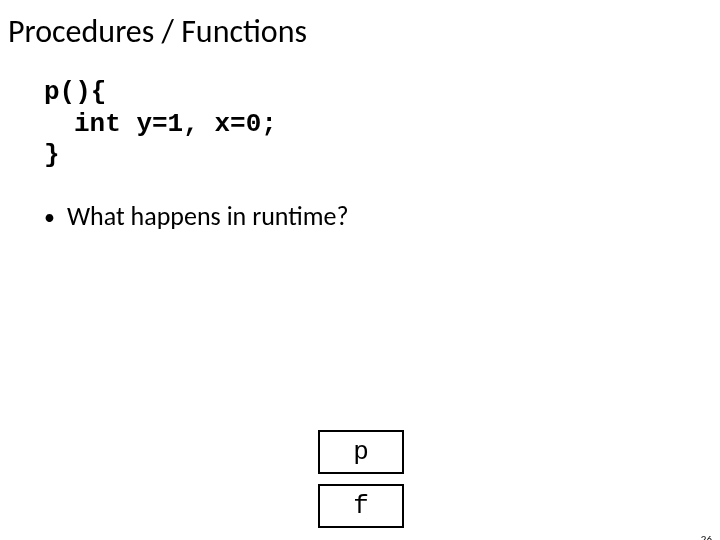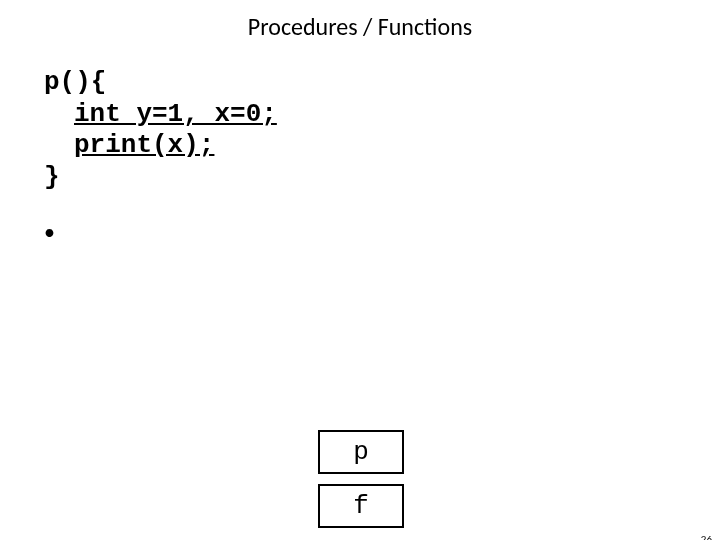--- a/index.html
+++ b/index.html
@@ -1,45 +1,45 @@
 <!DOCTYPE html>
 <html><head>
 <meta charset="utf-8">
 <style>
   * { margin: 0; padding: 0; box-sizing: border-box; }
   html, body { width: 720px; height: 540px; background: #fff; font-family: Calibri, Arial, sans-serif; color: #000; position: relative; }
   .slide { width: 720px; height: 540px; position: relative; }
-  .title { text-align: center; font-size: 24px; font-weight: 400; margin-top: 12px; }
+  .title { text-align: left; font-size: 32px; font-weight: 400; margin-top: 12px; margin-left: 8px; }
   .code-block { font-family: "Courier New", monospace; font-size: 26px; font-weight: bold; margin-left: 44px; margin-top: 26px; line-height: 1.22; }
   .code-line { white-space: pre; }
-  .indent { padding-left: 30px; text-decoration: underline; }
+  .indent { padding-left: 30px; }
   sub { font-size: 0.62em; vertical-align: sub; position: relative; top: 0.08em; }
   .bullet-row { display: flex; align-items: baseline; margin-left: 44px; margin-top: 28px; font-size: 26px; }
   .bullet-dot { margin-right: 12px; font-size: 22px; line-height: 1; }
   .stack-wrap { position: absolute; left: 318px; top: 418px; }
   .stack-cell { width: 86px; height: 44px; border: 2px solid #000; display: flex; align-items: center; justify-content: center; font-family: "Courier New", monospace; font-size: 26px; }
   .stack-cell + .stack-cell { margin-top: 10px; }
   .pagenum { position: absolute; right: 8px; bottom: 6px; font-size: 11px; color: #000; }
 </style>
 </head>
 <body>
 
 <div class="slide">
 
   <h1 class="title">Procedures / Functions</h1>
 
   <div class="code-block">
     <div class="code-line">p(){</div>
     <div class="code-line indent">int y=1, x=0;</div>
-    <div class="code-line indent">print(x);</div>
     <div class="code-line">}</div>
   </div>
 
   <div class="bullet-row">
     <span class="bullet-dot">•</span>
+    <span>What happens in runtime?</span>
   </div>
 
   <div class="stack-wrap">
     <div class="stack-cell">p</div>
     <div class="stack-cell">f</div>
   </div>
 
   <div class="pagenum">26</div>
 </div>
 

